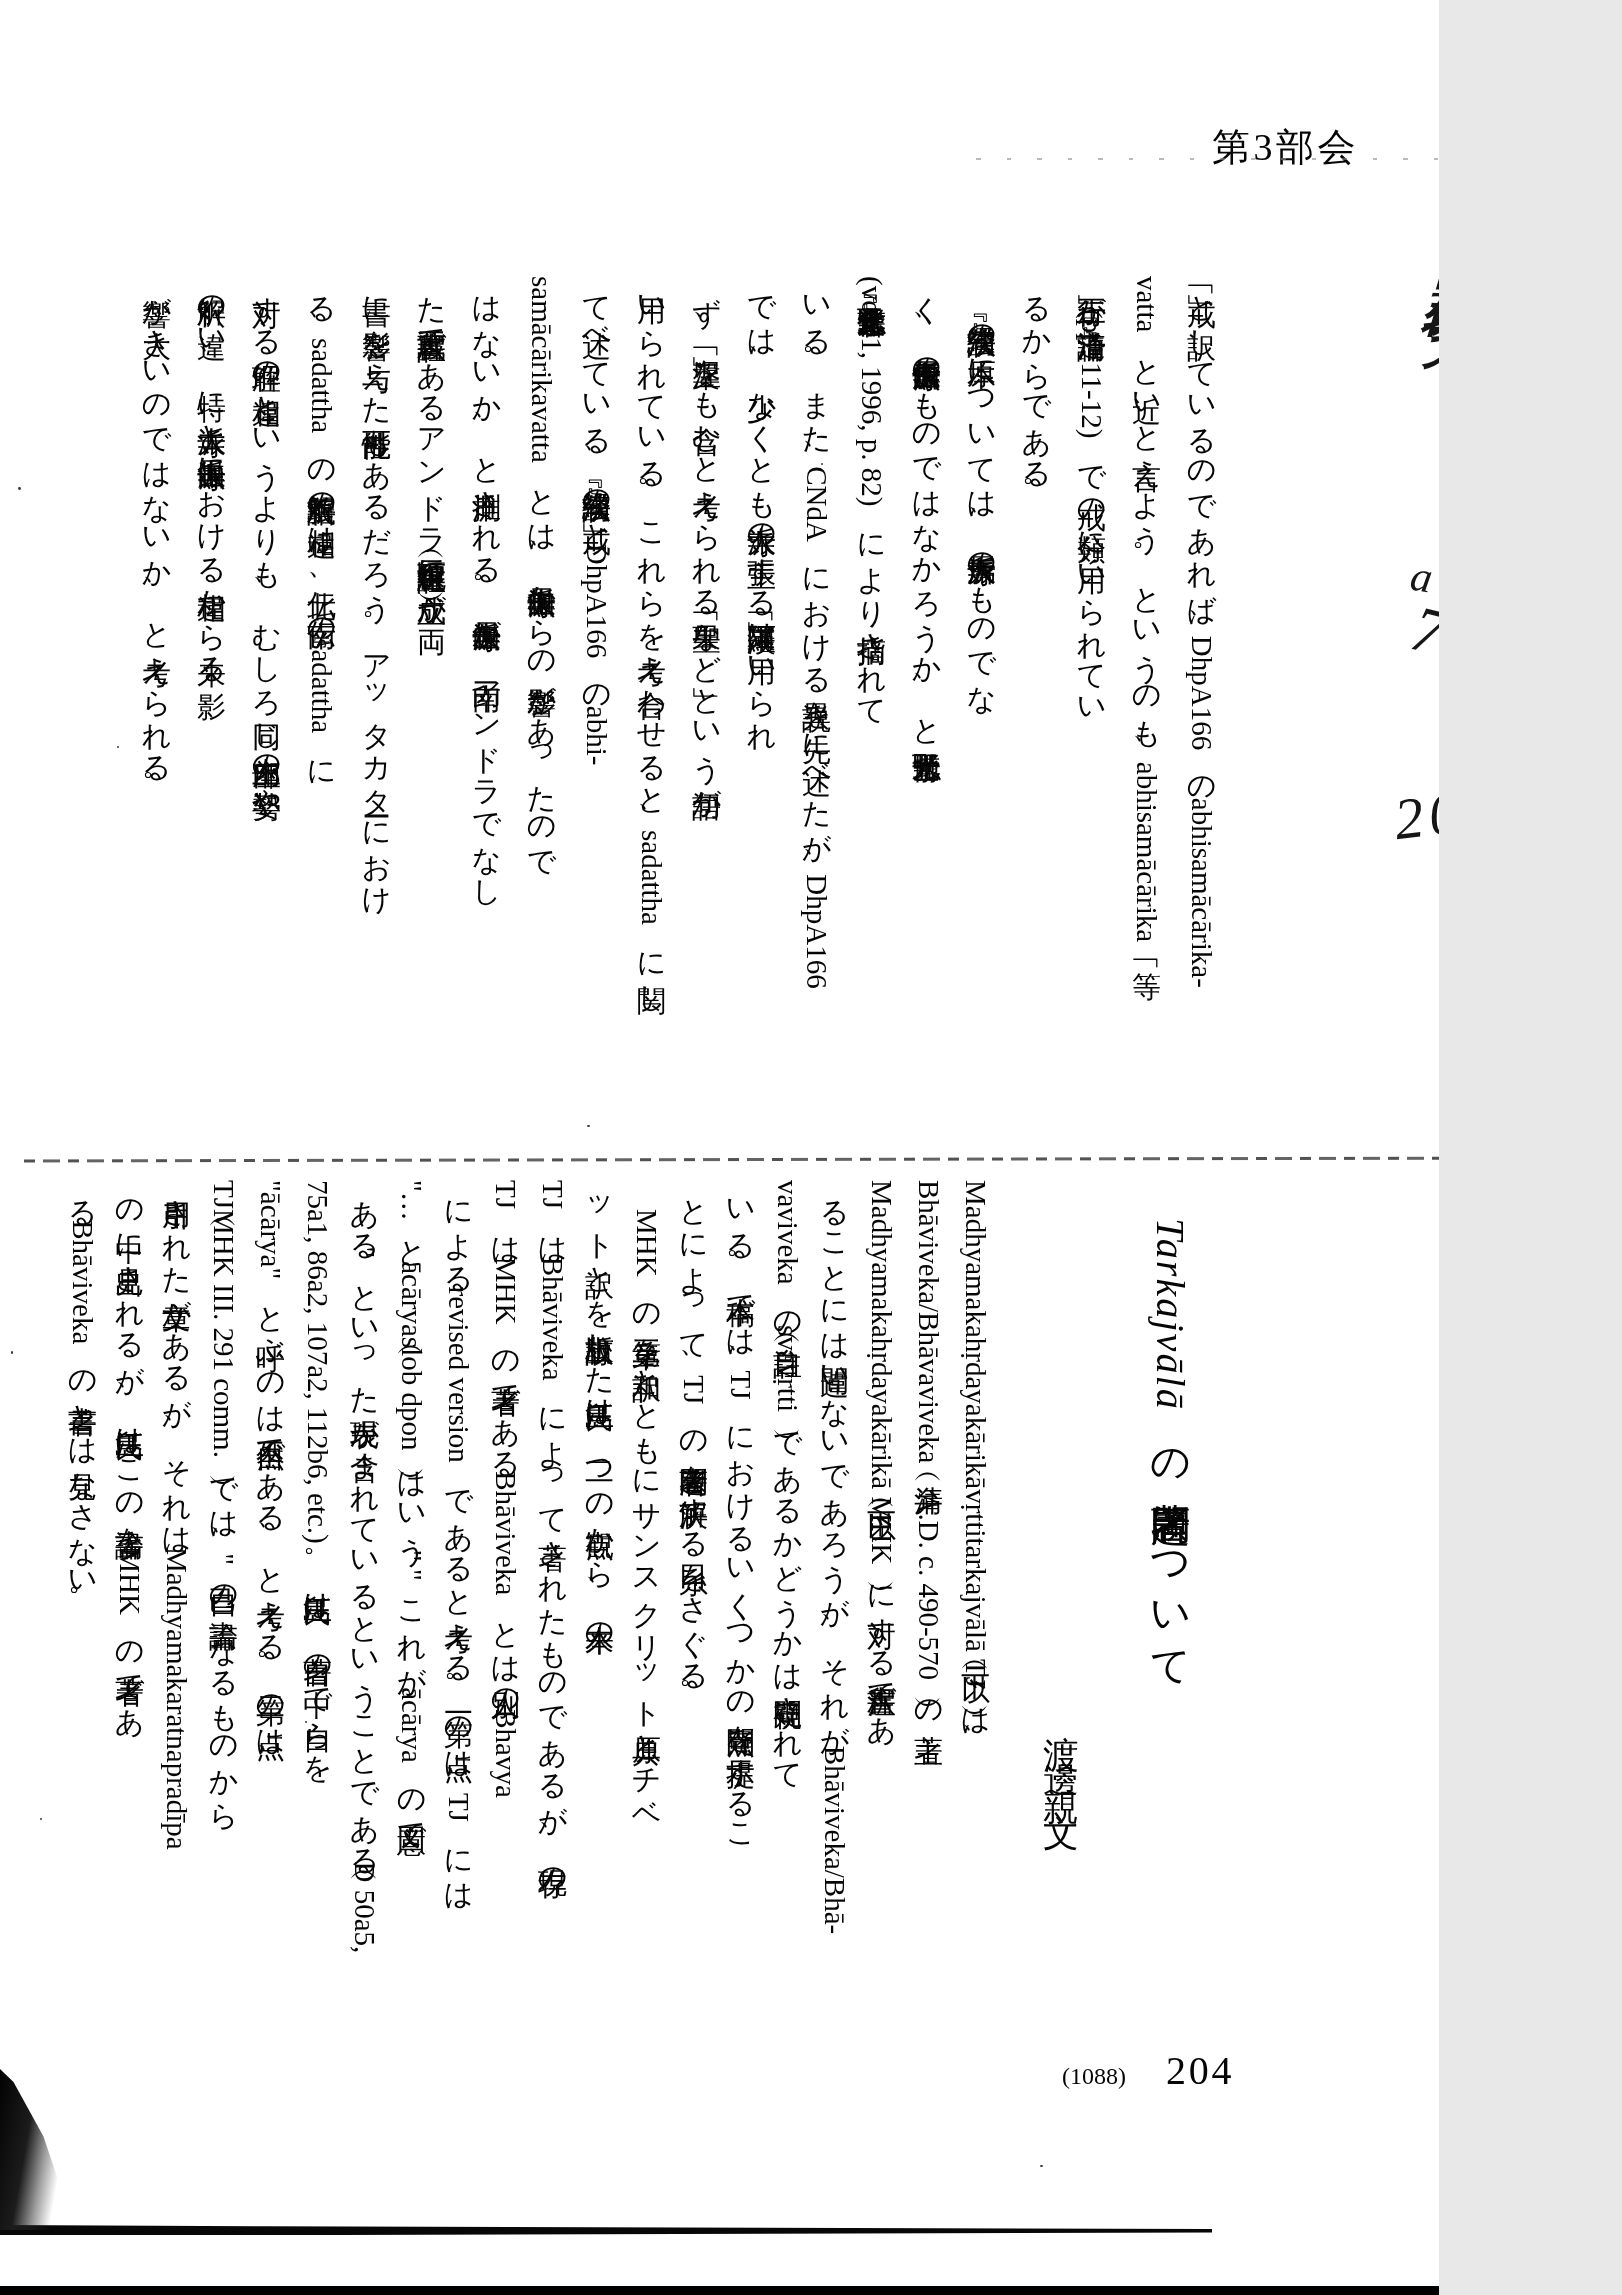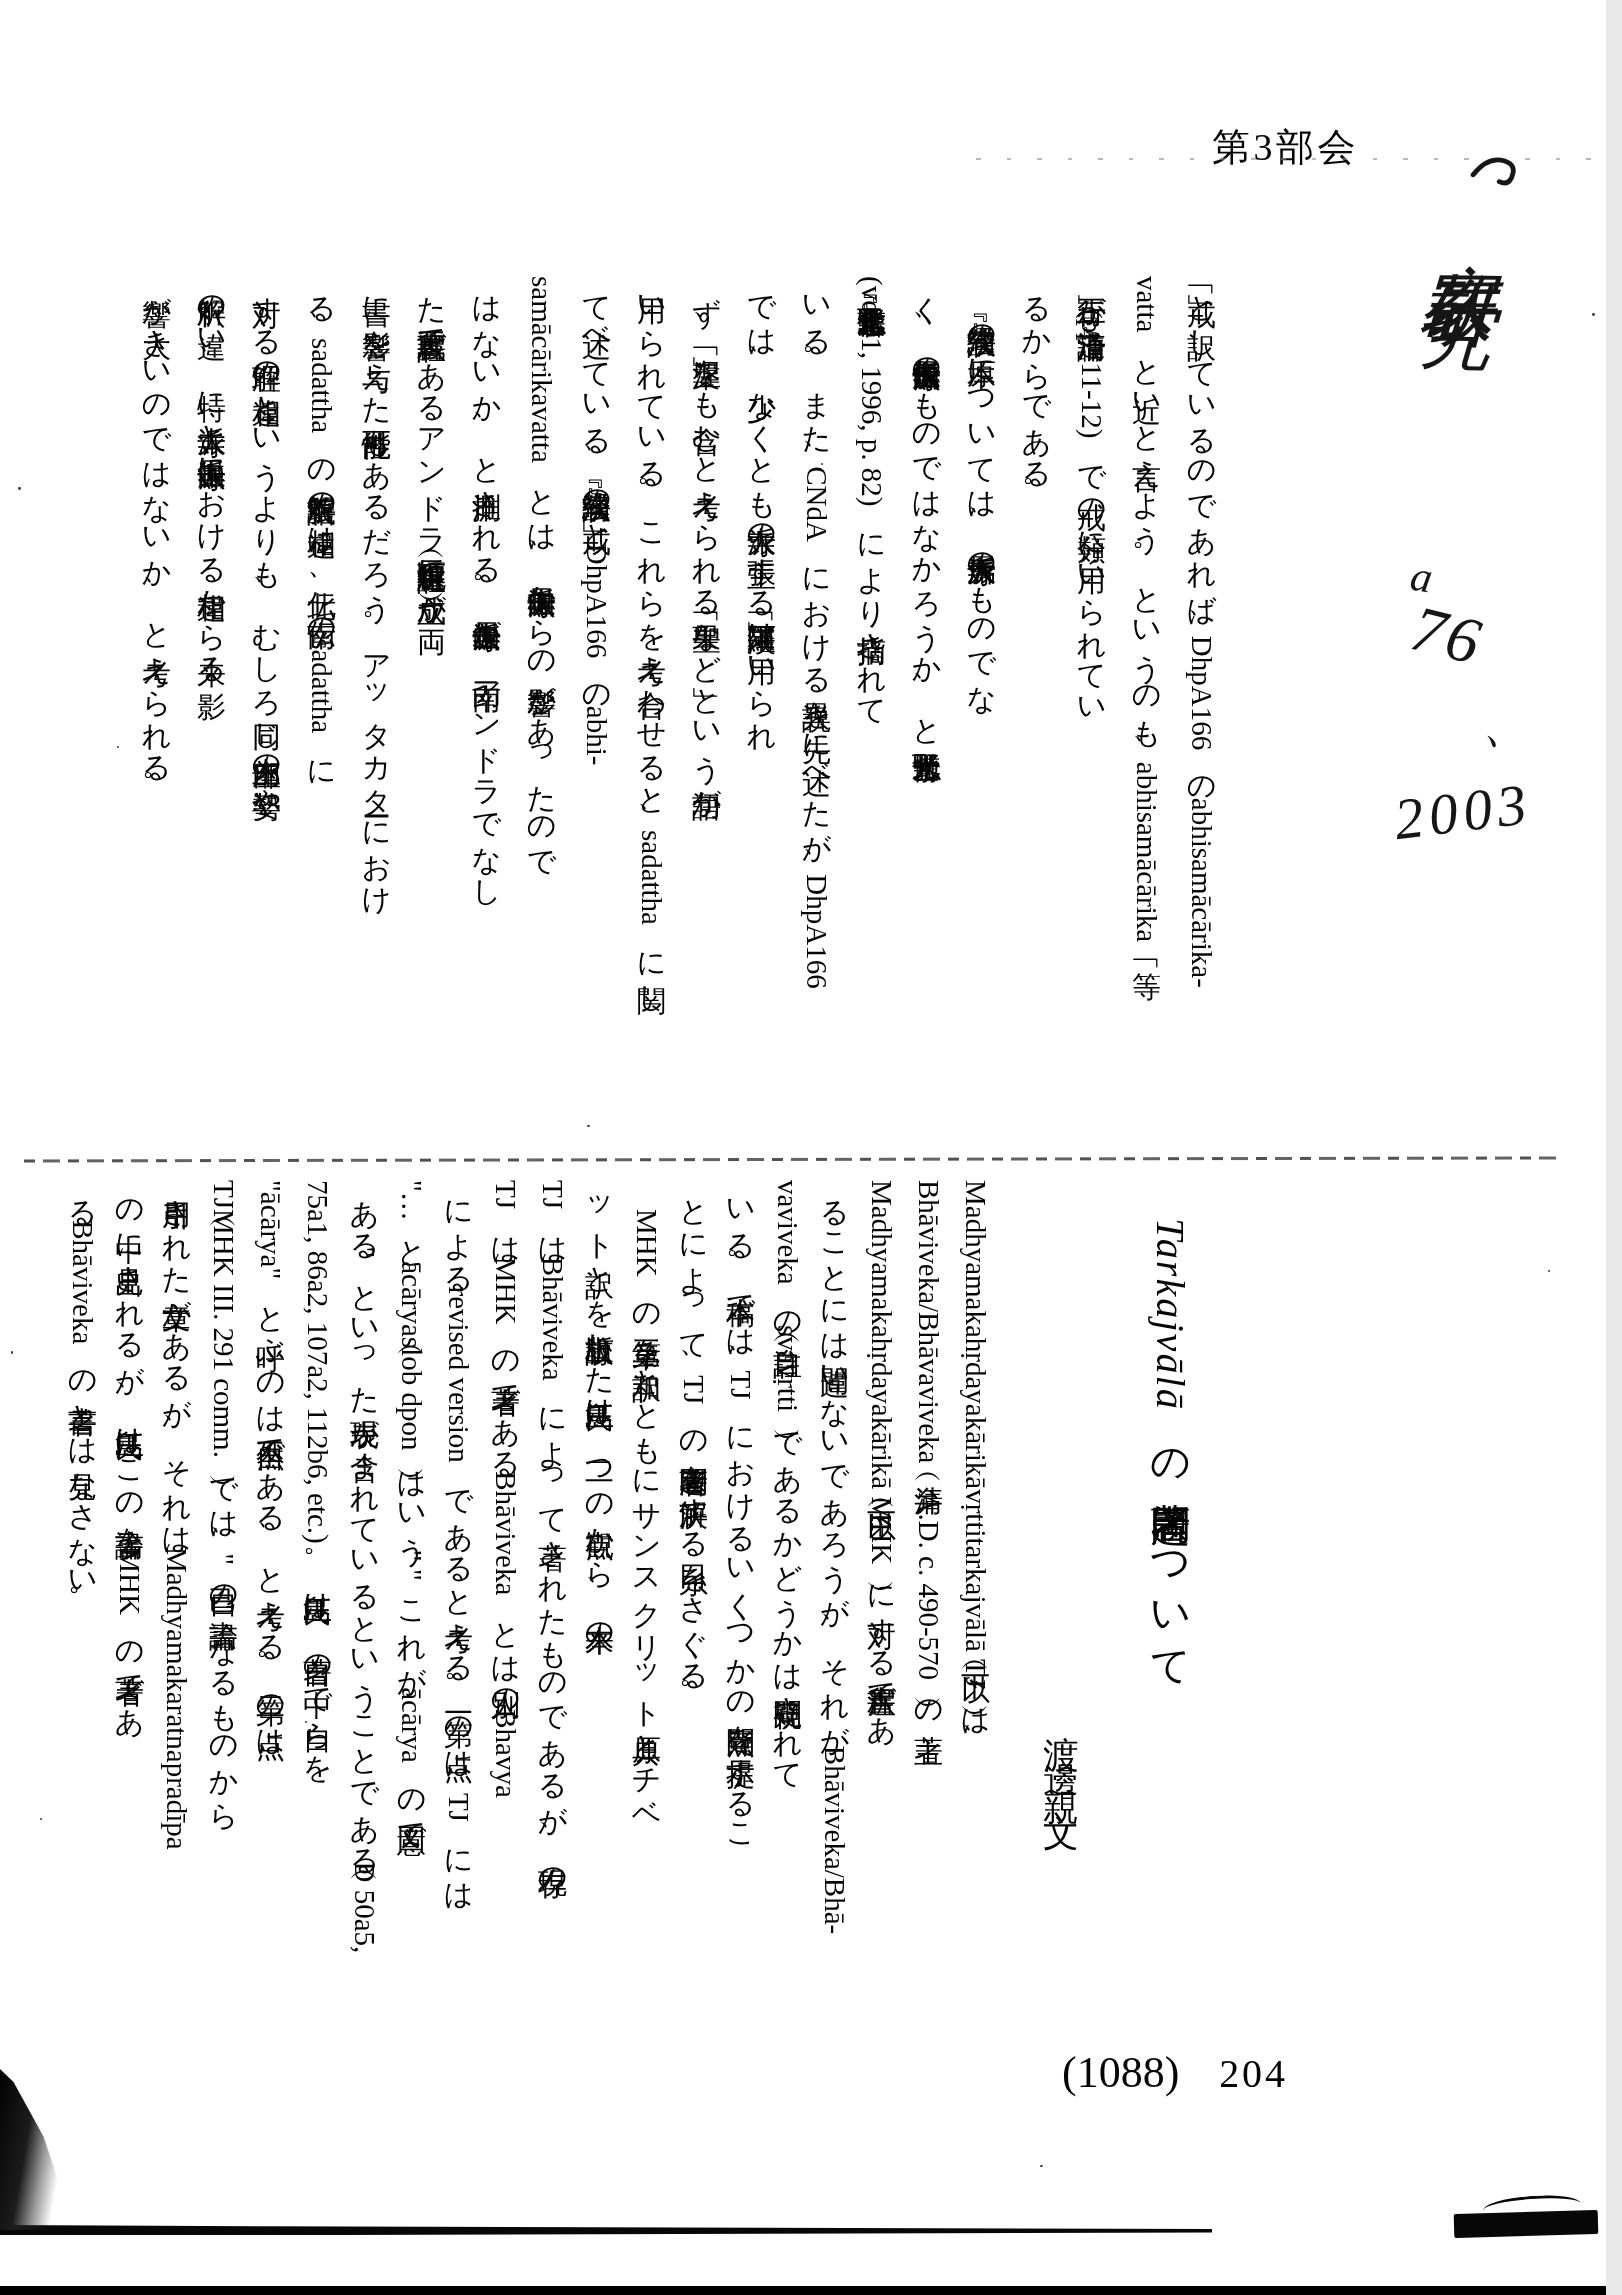--- a/index.html
+++ b/index.html
@@ -1,34 +1,34 @@
 <!DOCTYPE html>
 <html lang="ja" style="font-size:11px"><head>
 <meta charset="utf-8">
 <style>
   html,body{margin:0;padding:0;background:#e8e8e8;}
   .page{
     position:relative;
-    width:1606px;height:2295px;
+    width:1439px;height:2295px;
     background:#ffffff;
     overflow:hidden;
     font-family:"Liberation Serif","DejaVu Serif",serif;
     color:#060606;
   }
   
   .section-label{
     position:absolute;left:1212px;top:122px;
     font-size:38px;letter-spacing:3.5px;font-weight:400;
     white-space:nowrap;
   }
   .folio{
     position:absolute;left:1062px;top:2047px;
     display:flex;align-items:baseline;gap:40px;white-space:nowrap;
   }
-  .folio .paren{font-size:44px;}
+  .folio .paren{font-size:24px;}
   .folio .num{font-size:40px;letter-spacing:2.8px;text-align:right;}
   
   .vtext{
     writing-mode:vertical-rl;
     text-orientation:mixed;
     white-space:nowrap;
   }
   .vblock{position:absolute;}
   .vcol{white-space:nowrap;}
   .upper{

